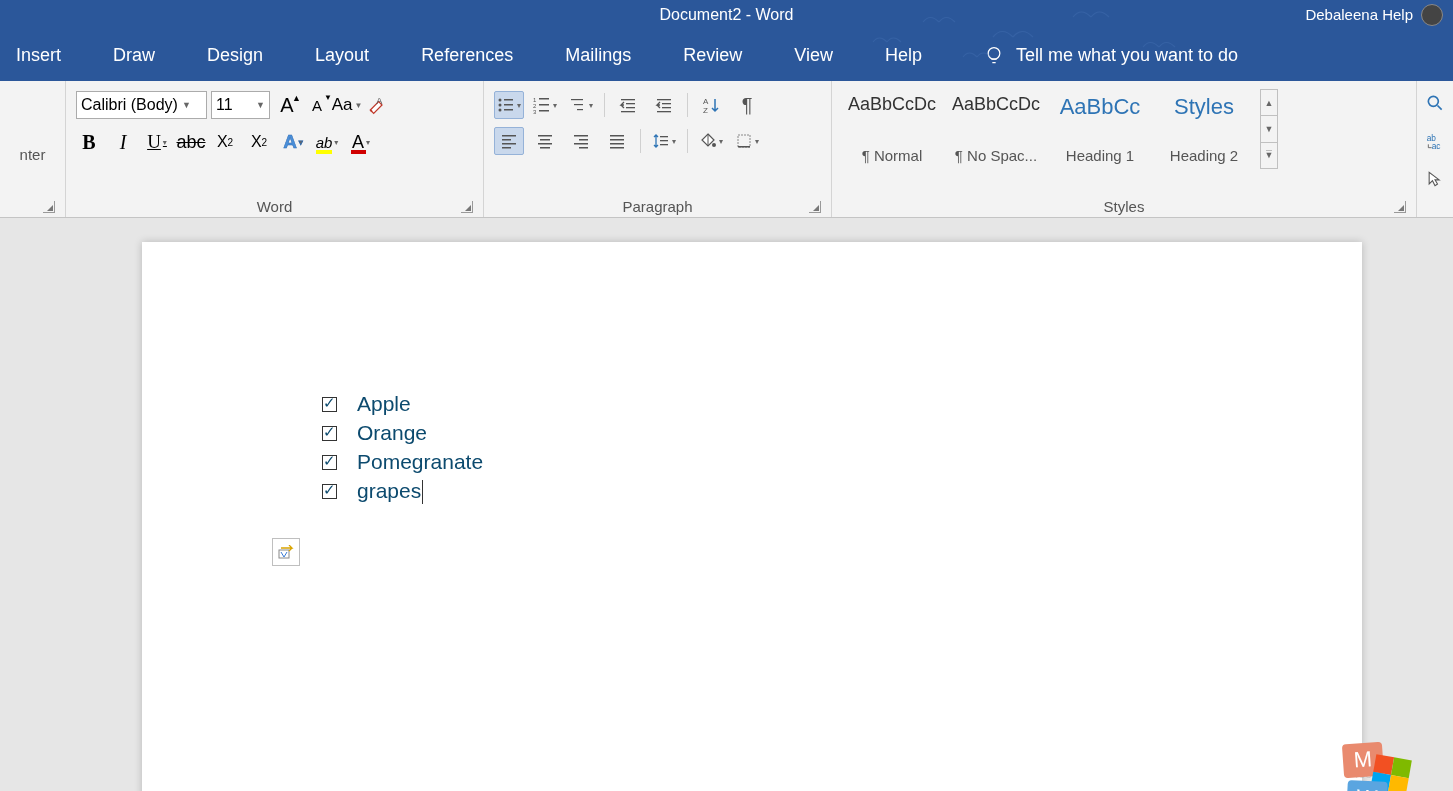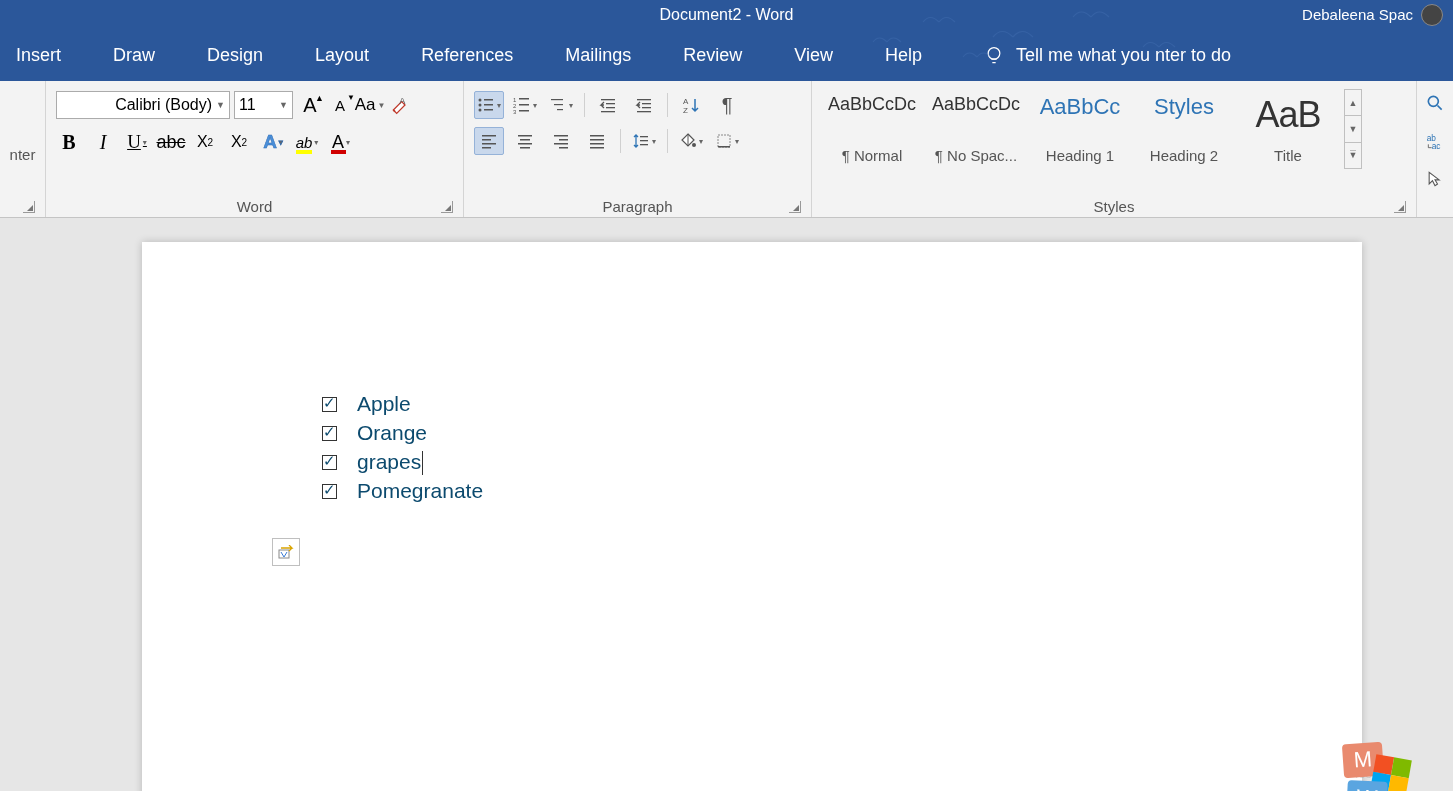--- a/index.html
+++ b/index.html
@@ -13,30 +13,30 @@
 .tabbar .tab { cursor: pointer; padding: 0 10px; }
 .tabbar .tell { display: flex; align-items: center; gap: 12px; margin-left: 20px; font-size: 18px; }
 .tabbar svg.lightbulb { width: 20px; height: 24px; stroke: #fff; fill: none; stroke-width: 1.5; }
 
 .ribbon { background: #f3f3f3; height: 137px; display: flex; border-bottom: 1px solid #c4c4c4; }
 .ribbon-group { border-right: 1px solid #d4d4d4; display: flex; flex-direction: column; justify-content: space-between; padding: 6px 6px 0 6px; position: relative; }
 .group-label { text-align: center; font-size: 15px; color: #555; padding: 4px 0 2px 0; position: relative; }
 .group-label .dialog-launcher { position: absolute; right: 4px; bottom: 4px; width: 12px; height: 12px; border: 1px solid #999; border-left: none; border-top: none; }
 .group-label .dialog-launcher::after { content: ""; position: absolute; right: 1px; bottom: 1px; border: 3px solid transparent; border-right-color: #777; border-bottom-color: #777; }
 
-.clipboard-group { width: 46px; }
+.clipboard-group { width: 66px; }
 .clipboard-body { display:flex; flex-direction:column; align-items:center; gap:6px; }
 .format-painter-label { font-size:15px; color:#555; text-align:left; line-height:1.1; margin-top:60px;}
 
 .font-group { width: 418px; }
 .font-row1 { display: flex; gap: 4px; align-items: center; padding: 4px; }
 .font-row2 { display: flex; gap: 8px; align-items: center; padding: 6px 4px; }
 .combo { border: 1px solid #ababab; background: #fff; height: 28px; display: flex; align-items: center; padding: 0 4px; font-size: 16px; position: relative; }
 .combo .arrow { font-size: 9px; color: #666; margin-left: 4px; }
-.font-name { width: 174px; justify-content: flex-end; }
+.font-name { width: 131px; justify-content: flex-start; }
 .font-size { width: 59px; justify-content: space-between; }
 .btn-icon { width: 26px; height: 26px; display: flex; align-items: center; justify-content: center; cursor: pointer; border-radius: 2px; font-size: 18px; }
 .grow-a { font-size: 20px; font-weight: 400; position:relative;}
 .grow-a sup { font-size:9px; position:absolute; top:1px; right:-1px;}
 .shrink-a { font-size: 15px; position:relative;}
 .shrink-a sup { font-size:8px; position:absolute; top:1px; right:-2px;}
 .case-btn { font-size: 17px; }
 .drop-arrow { font-size: 8px; color: #666; margin-left: 2px; }
 .clear-fmt svg { width:20px; height:20px; }
 .bold { font-weight: bold; font-size: 20px; font-family: "Times New Roman"; }
@@ -104,41 +104,41 @@
     <g stroke="#4a76b8" stroke-width="1.2" fill="none">
       <path d="M20 40 q6 -8 14 0 M34 40 q6 -8 14 0"></path>
         <path d="M70 20 q7 -9 16 0 M86 20 q7 -9 16 0"></path>
       <path d="M140 35 q9 -11 20 0 M160 35 q9 -11 20 0"></path>
         <path d="M220 15 q8 -10 18 0 M238 15 q8 -10 18 0"></path>
       <path d="M290 45 q7 -9 16 0 M306 45 q7 -9 16 0"></path>
         <path d="M110 55 q6 -8 14 0 M124 55 q6 -8 14 0"></path>
     </g>
   </svg>
   <div class="user">
-    <span>Debaleena Spac</span>
+    <span>Debaleena Help</span>
     <span class="avatar"></span>
   </div>
 </div>
 
 <div class="tabbar">
   <span class="tab">Insert</span>
   <span class="tab">Draw</span>
   <span class="tab">Design</span>
   <span class="tab">Layout</span>
   <span class="tab">References</span>
   <span class="tab">Mailings</span>
   <span class="tab">Review</span>
   <span class="tab">View</span>
   <span class="tab">Help</span>
   <div class="tell">
     <svg class="lightbulb" viewBox="0 0 24 24">
         <circle cx="12" cy="10" r="7"></circle>
         <path d="M9 17h6M10 21h4M12 3v0"></path>
       </svg>
-    <span>Tell me what you nter to do</span>
+    <span>Tell me what you want to do</span>
   </div>
 </div>
 
 <div class="ribbon">
 
   <div class="ribbon-group clipboard-group">
     <div class="clipboard-body">
       <div class="format-painter-label">nter</div>
     </div>
     <div class="group-label">&nbsp;<span class="dialog-launcher"></span></div>
@@ -323,24 +323,20 @@
             <div class="style-name">¶ No Spac...</div>
           </div>
           <div class="style-item">
             <div class="style-preview heading">AaBbCc</div>
             <div class="style-name">Heading 1</div>
           </div>
           <div class="style-item">
             <div class="style-preview heading">Styles</div>
             <div class="style-name">Heading 2</div>
           </div>
-          <div class="style-item">
-            <div class="style-preview title-s">AaB</div>
-            <div class="style-name">Title</div>
-          </div>
         </div>
       <div class="styles-scroll">
         <div>▲</div>
         <div>▼</div>
         <div>▼<span style="position:absolute;font-size:6px;margin-top:-10px;">—</span></div>
       </div>
     </div>
     <div class="group-label"><span>Styles</span><span class="dialog-launcher"></span></div>
   </div>
 
@@ -370,25 +366,25 @@
           <div class="doc-line">
             <span class="checkmark-box"></span>
             <span>Apple</span>
           </div>
           <div class="doc-line">
             <span class="checkmark-box"></span>
             <span>Orange</span>
           </div>
           <div class="doc-line">
             <span class="checkmark-box"></span>
-            <span>grapes<span class="cursor-line"></span></span>
+            <span>Pomegranate</span>
           </div>
           <div class="doc-line">
             <span class="checkmark-box"></span>
-            <span>Pomegranate</span>
+            <span>grapes<span class="cursor-line"></span></span>
           </div>
         </div>
     </div>
     <div class="autocorrect-tag">
       <svg viewBox="0 0 16 14">
           <rect x="1" y="5" width="10" height="8" fill="#fff" stroke="#888"></rect>
           <path d="M3 3 L14 3 L11 0 M14 3 L11 6" fill="none" stroke="#d9a400" stroke-width="1.3"></path>
           <path d="M3 7 L6 12 L9 7" fill="none" stroke="#3a7bd5" stroke-width="1"></path>
         </svg>
     </div>

